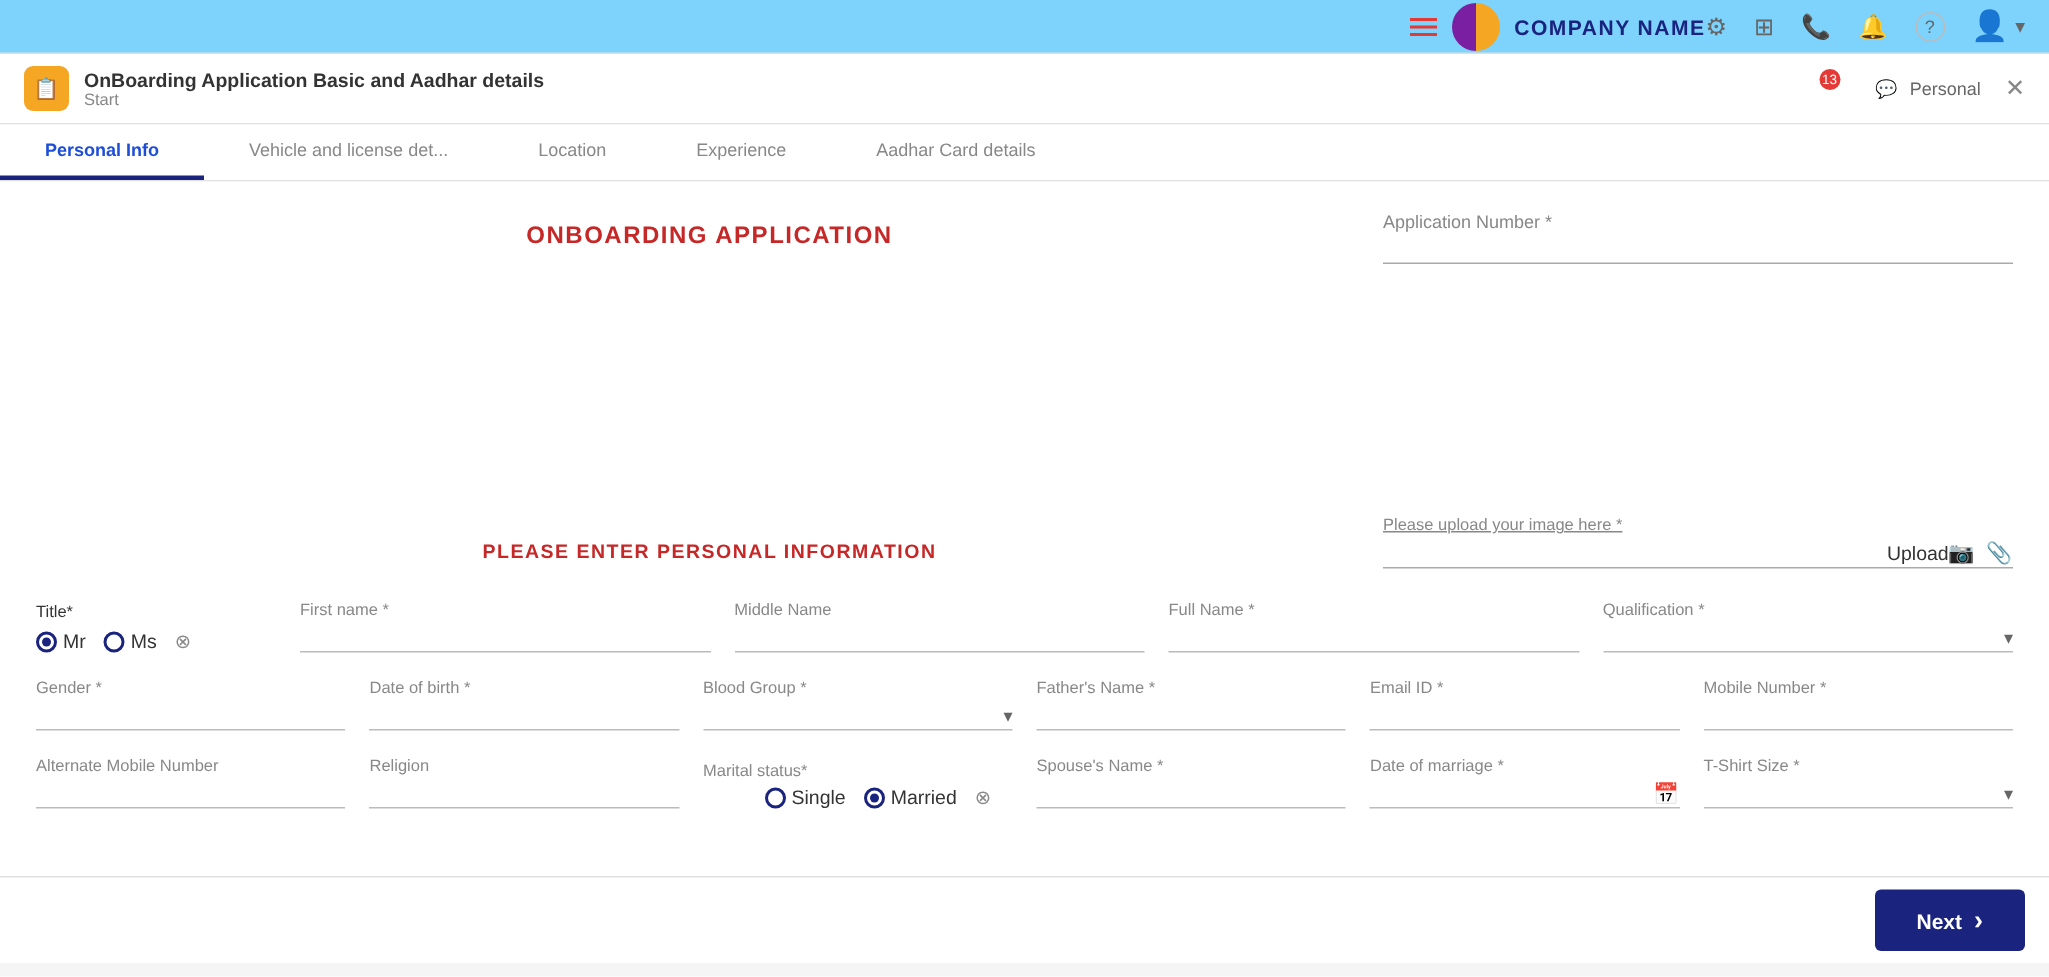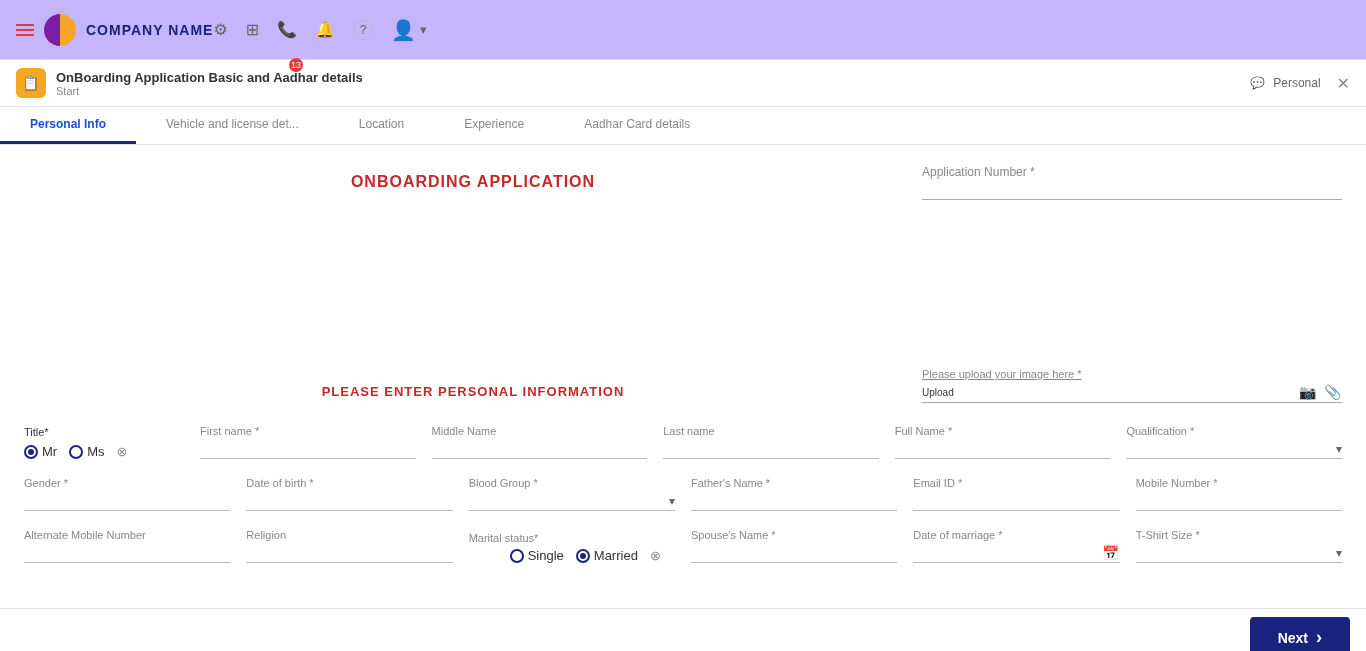--- a/index.html
+++ b/index.html
@@ -1,21 +1,21 @@
 <!DOCTYPE html>
 <html><head>
   <meta charset="utf-8">
   <style>
     * { box-sizing: border-box; margin: 0; padding: 0; }
     body { font-family: 'Segoe UI', Arial, sans-serif; background: #f5f5f5; font-size: 13px; color: #333; }
 
     
     .top-nav {
-      display: flex; align-items: center; justify-content: flex-start;
-      background: #c4b5fd; padding: 0 16px; height: 60px;
+      display: flex; align-items: center; justify-content: flex-end;
+      background: #7dd3fc; padding: 0 16px; height: 36px;
       border-bottom: 1px solid #e0e0e0; position: relative; z-index: 10;
     }
     .top-nav-left { display: flex; align-items: center; gap: 10px; }
     .hamburger { display: flex; flex-direction: column; gap: 3px; cursor: pointer; }
     .hamburger span { display: block; width: 18px; height: 2px; background: #e53935; }
     .logo-circle {
       width: 32px; height: 32px; border-radius: 50%;
       background: conic-gradient(#f5a623 0deg 180deg, #7b1fa2 180deg 360deg);
       display: flex; align-items: center; justify-content: center;
     }
@@ -76,21 +76,21 @@
 
     .section-title {
       text-align: center; color: #c62828; font-weight: 600; font-size: 13px;
       letter-spacing: 1px; margin: 16px 0 10px;
     }
     .upload-field-wrap { width: 420px; }
     .upload-label { font-size: 11px; color: #888; display: block; margin-bottom: 2px; text-decoration: underline; }
     .upload-input-row {
       display: flex; align-items: center; border-bottom: 1px solid #aaa; padding: 2px 0;
     }
-    .upload-text { flex: 1; font-size: 10px; color: #333; }
+    .upload-text { flex: 1; font-size: 13px; color: #333; text-align: right; }
     .upload-icons { display: flex; gap: 8px; color: #888; font-size: 14px; }
 
     
     .form-row { display: flex; gap: 16px; margin-bottom: 18px; align-items: flex-end; }
     .form-field { flex: 1; min-width: 0; }
     .field-label { font-size: 11px; color: #888; display: block; margin-bottom: 2px; }
     .field-input {
       width: 100%; border: none; border-bottom: 1px solid #bbb; outline: none;
       font-size: 13px; padding: 2px 0; background: transparent; color: #333;
     }
@@ -237,24 +237,20 @@
     <div class="form-field">
       <span class="field-label">First name *</span>
       <input class="field-input" type="text" style="">
     </div>
 
     <div class="form-field">
       <span class="field-label">Middle Name</span>
       <input class="field-input" type="text" style="">
     </div>
 
-    <div class="form-field">
-      <span class="field-label">Last name</span>
-      <input class="field-input" type="text" style="">
-    </div>
 
     <div class="form-field">
       <span class="field-label">Full Name *</span>
       <input class="field-input" type="text" style="">
     </div>
 
     <div class="form-field select-wrap">
       <span class="field-label">Qualification *</span>
       <select class="field-select">
         <option value=""></option>

